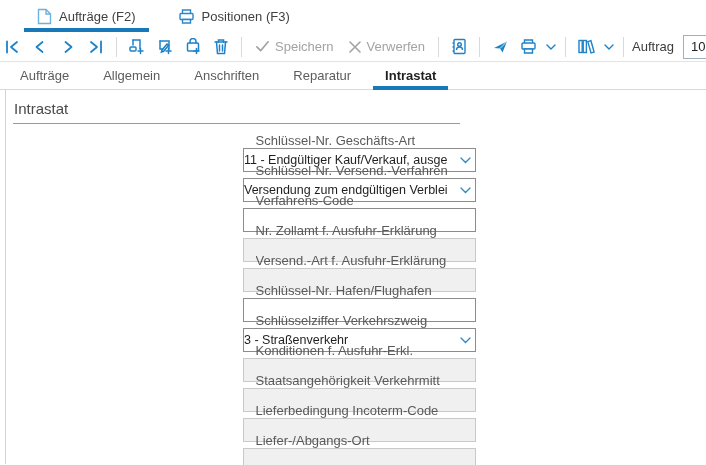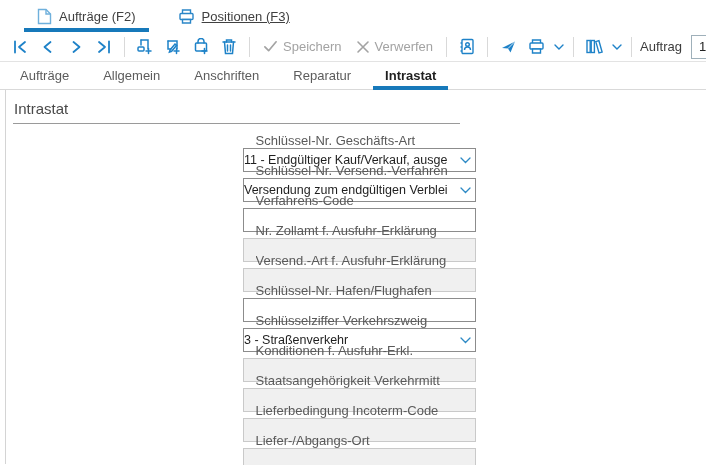--- a/index.html
+++ b/index.html
@@ -4,26 +4,26 @@
 <style>
   * { box-sizing: border-box; margin: 0; padding: 0; }
   html,body { width:706px; height:465px; overflow:hidden; background:#fff;
     font-family:"Liberation Sans","DejaVu Sans",sans-serif; }
   .window { width:706px; height:465px; background:#fff; position:relative; }
 
   
   .top-tabs { display:flex; align-items:stretch; height:32px; padding-left:24px; }
   .top-tab { display:flex; align-items:center; gap:7px; padding:0 13px;
     font-size:13px; color:#404040; position:relative; cursor:default; }
-  .top-tab + .top-tab { margin-left:16px;text-decoration:underline; }
+  .top-tab + .top-tab { margin-left:16px; }
   .top-tab.active::after { content:""; position:absolute; left:0; right:0; bottom:0;
     height:4px; background:#1779BA; }
 
   
-  .toolbar { display:flex; align-items:center; height:30px; padding:0 6px 0 8px;
+  .toolbar { display:flex; align-items:center; height:30px; padding:0 6px 0 0;
     border-bottom:1px solid #e3e3e3; gap:4px; }
   .tbtn { display:flex; align-items:center; justify-content:center;
     width:24px; height:24px; cursor:pointer; flex:0 0 auto; }
   .tsep { width:1px; height:20px; background:#d9d9d9; margin:0 4px; flex:0 0 auto; }
   .tcmd { display:flex; align-items:center; gap:5px; font-size:13px; color:#a3a3a3;
     padding:0 5px; height:24px; flex:0 0 auto; }
   .auftrag-group { margin-left:auto; display:flex; align-items:center; gap:9px; }
   .auftrag-label { font-size:13px; color:#3c3c3c; }
   .auftrag-combo { width:100px; height:24px; border:1px solid #9fb0ba; background:#fff;
     display:flex; align-items:center; padding:0 4px 0 7px; cursor:pointer; }

